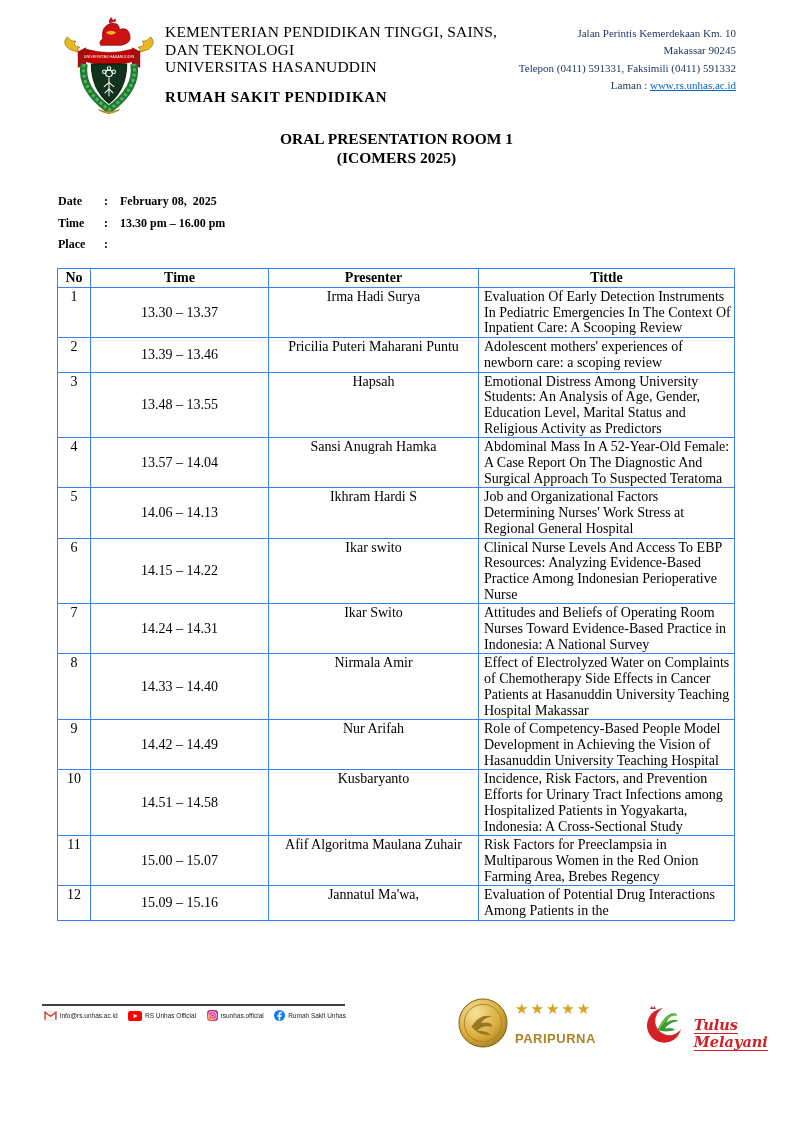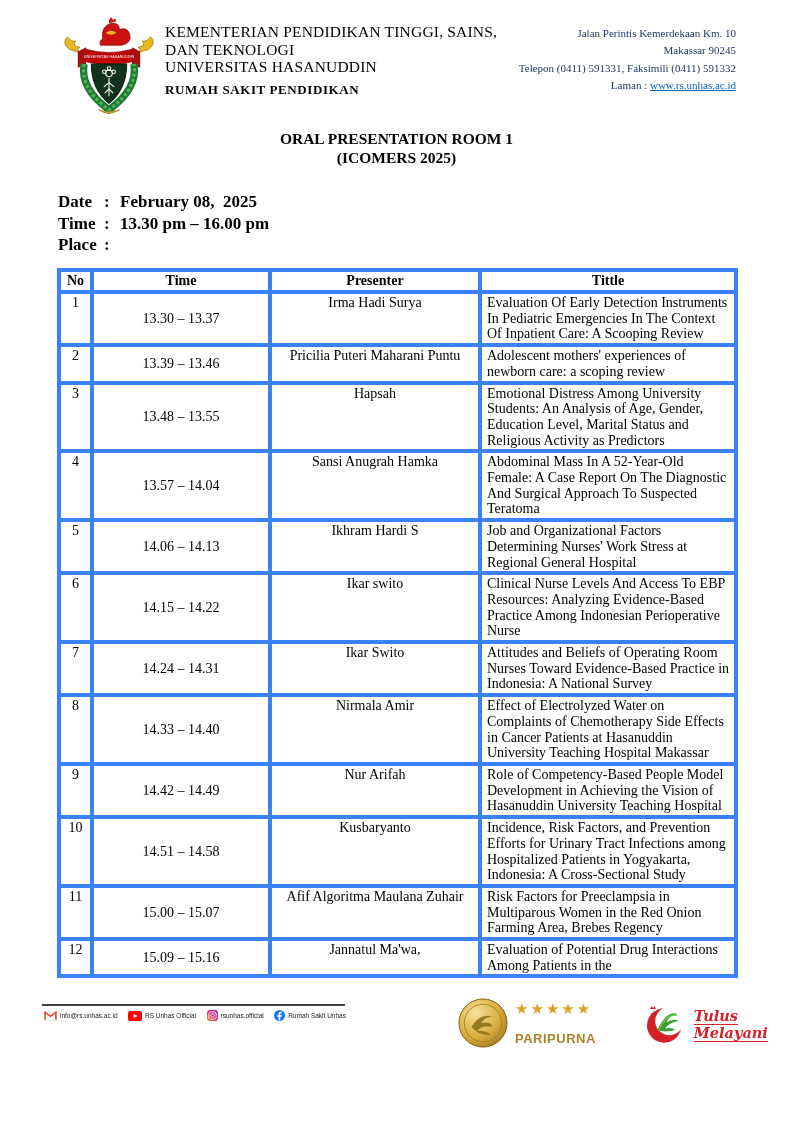--- a/index.html
+++ b/index.html
@@ -8,42 +8,42 @@
     background:#ffffff; color:#000;
     font-family:"Liberation Serif", serif;
     overflow:hidden;
   }
 
   
   .header { position:absolute; top:14px; left:57px; width:679px; display:flex; }
   .crest { width:104px; height:104px; flex:0 0 104px; }
   .org-block { padding-top:9px; margin-left:4px; }
   .org-line { font-size:15.5px; line-height:17.5px; letter-spacing:.2px; }
-  .org-hospital { font-size:13px; font-weight:bold; letter-spacing:.6px; line-height:23px; margin-top:2px; }
+  .org-hospital { font-size:15px; font-weight:bold; letter-spacing:.6px; line-height:23px; margin-top:10px; }
   .addr-block { margin-left:auto; text-align:right; padding-top:11px;
     color:#1f3864; font-size:11px; line-height:17.4px; white-space:nowrap; }
   .site-link { color:#0563c1; text-decoration:underline; cursor:pointer; }
 
   
   .title-block { position:absolute; top:129px; left:0; width:100%;
     text-align:center; font-weight:bold; font-size:15.5px; line-height:19px; }
   .sup { font-size:.62em; vertical-align:super; font-weight:bold; }
 
   
   .details { position:absolute; top:191px; left:58px; font-weight:bold;
-    font-size:17px; line-height:21.5px; }
+    font-size:12px; line-height:21.5px; }
   .detail-row { display:flex; }
   .detail-label { width:46px; }
   .detail-sep { width:16px; }
   .detail-value { white-space:pre-wrap; }
 
   
   .sched-wrap { position:absolute; top:268px; left:57px; }
   table.sched { border-collapse:collapse; width:677px; table-layout:fixed; }
-  .sched th, .sched td { border:4px solid #3b82f6; }
+  .sched th, .sched td { border:1px solid #3b82f6; }
   .sched th { font-size:14px; font-weight:bold; text-align:center; padding:1px 0; }
   .sched td { font-size:14px; line-height:15.7px; padding:1px 3px; vertical-align:top; }
   td.c-no { text-align:center; }
   td.c-time { text-align:center; vertical-align:middle; }
   td.c-presenter { text-align:center; padding:1px 10px; }
   td.c-title { text-align:left; padding-left:5px; padding-right:3px; }
 
   
   .footer-line { position:absolute; left:42px; top:1004px; width:303px; height:2px; background:#3f3f3f; }
   .social-row { position:absolute; left:44px; top:1010px; width:302px;
@@ -51,21 +51,21 @@
     font-family:"Liberation Sans", sans-serif; font-size:6.5px; color:#222; }
   .social-item { display:flex; align-items:center; gap:3px; }
   .social-item svg { display:block; }
 
   .accreditation { position:absolute; left:458px; top:998px; display:flex; align-items:center; gap:7px; }
   .acc-stars { color:#d9a521; font-size:15px; letter-spacing:2px; line-height:16px;
     font-family:"DejaVu Sans", sans-serif; }
   .acc-label { color:#ad8326; font-weight:bold; font-family:"Liberation Sans", sans-serif;
     font-size:13px; letter-spacing:.5px; margin-top:14px; }
 
-  .tagline-logo { position:absolute; left:644px; top:998px; display:flex; align-items:center; gap:8px; }
+  .tagline-logo { position:absolute; left:644px; top:998px; display:flex; align-items:flex-end; gap:8px; }
   .tagline-text { font-family:"DejaVu Serif", serif; font-style:italic; font-weight:bold;
     color:#d42027; font-size:14.5px; text-decoration:underline;
     text-decoration-color:#d42027; text-underline-offset:3px; }
 </style>
 </head>
 <body>
 
 <div class="page">
 
   <div class="header">

